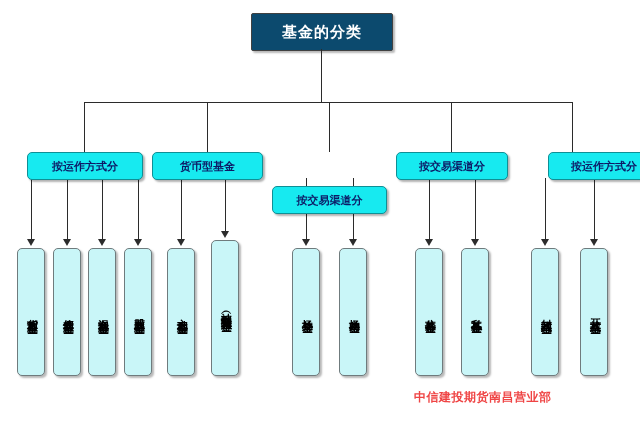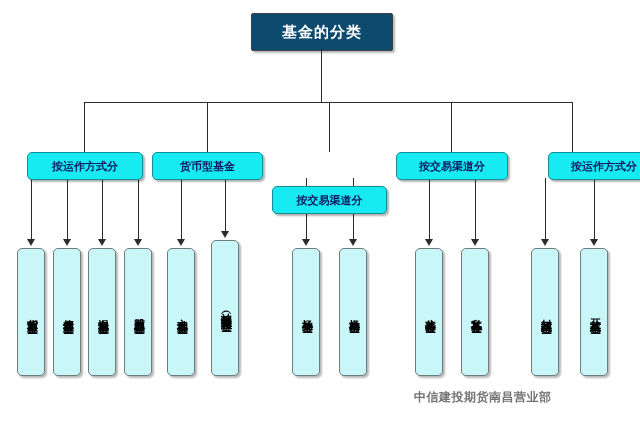--- a/index.html
+++ b/index.html
@@ -101,21 +101,21 @@
     border-left: 4px solid transparent;
     border-right: 4px solid transparent;
     border-top: 7px solid #2b2b2b;
   }
 
   
   .watermark {
     position: absolute;
     left: 414px;
     top: 389px;
-    color: #737373;
+    color: #ef4444;
     font-size: 12px;
     font-weight: bold;
     white-space: nowrap;
     letter-spacing: 0.5px;
   }
 </style>
 </head>
 <body>
 
 <div id="canvas">

